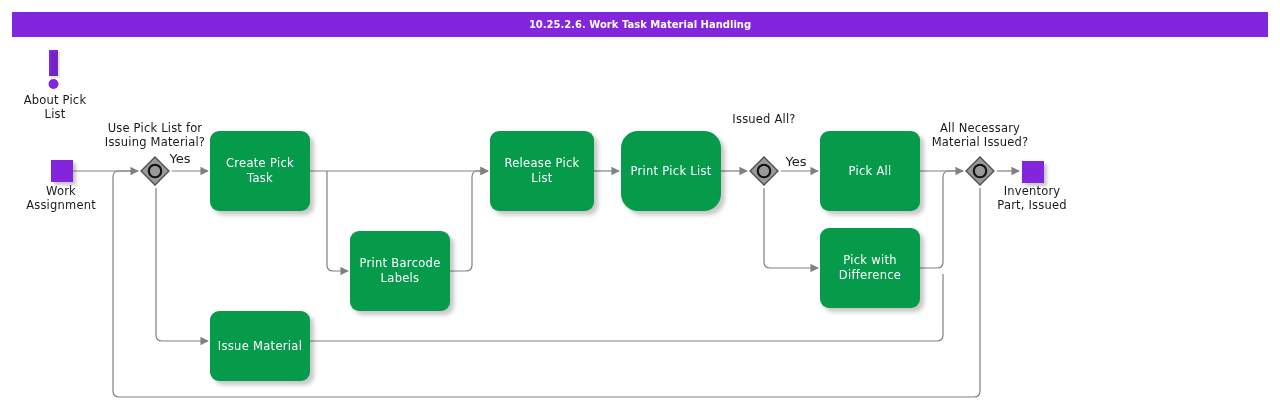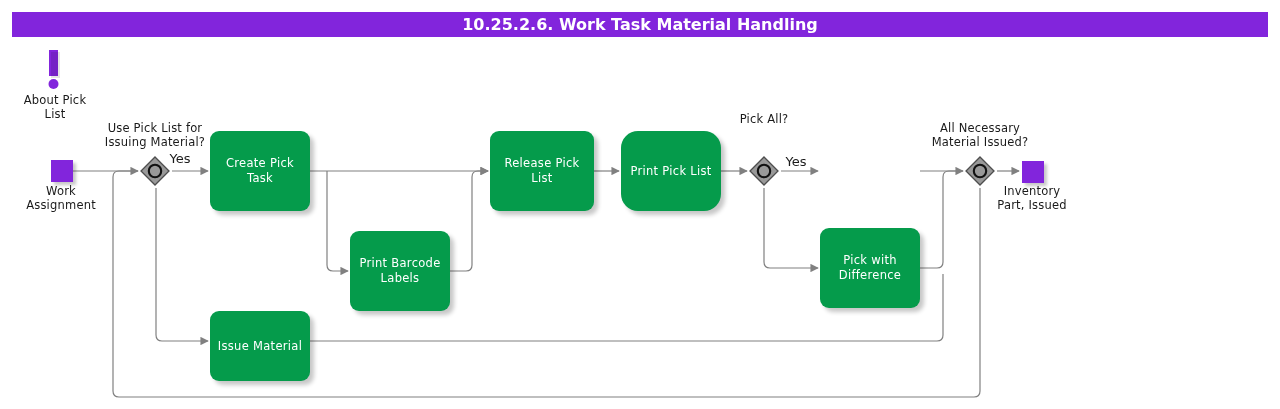--- a/index.html
+++ b/index.html
@@ -21,21 +21,21 @@
   }
   
   #title-bar {
     position: absolute;
     left: 12px;
     top: 12px;
     width: 1256px;
     height: 25px;
     background: #8225dc;
     color: #ffffff;
-    font-size: 16px;
+    font-size: 10px;
     font-weight: bold;
     display: flex;
     align-items: center;
     justify-content: center;
     letter-spacing: 0px;
   }
   
   #edges {
     position: absolute;
     left: 0;
@@ -180,32 +180,35 @@
   </div>
 
   <div class="task" style="left:490px; top:131px; width:104px; height:80px;">
     <span>Release Pick List</span>
   </div>
 
   <div class="task" style="left:621px; top:131px; width:100px; height:80px;border-radius:17px;">
     <span>Print Pick List</span>
   </div>
 
+  <div class="task" style="left:820px; top:131px; width:100px; height:80px;">
+    <span>Pick All</span>
+  </div>
 
   <div class="task" style="left:820px; top:228px; width:100px; height:80px;">
     <span>Pick with<br>Difference</span>
   </div>
 
   <div class="gateway" style="left:749px; top:156px;">
     <svg width="30" height="30" viewBox="0 0 30 30" xmlns="http://www.w3.org/2000/svg">
       <polygon points="15,1 29,15 15,29 1,15" fill="#999999" stroke="#4d4d4d" stroke-width="1.3"></polygon>
       <circle cx="15" cy="15" r="6.2" fill="#999999" stroke="#111111" stroke-width="2.1"></circle>
     </svg>
   </div>
-  <div class="lbl" style="left:714px; top:112px; width:100px;">Pick All?</div>
+  <div class="lbl" style="left:714px; top:112px; width:100px;">Issued All?</div>
   <div class="lbl-small" style="left:782px; top:155px; width:28px;">Yes</div>
 
   <div class="gateway" style="left:965px; top:156px;">
     <svg width="30" height="30" viewBox="0 0 30 30" xmlns="http://www.w3.org/2000/svg">
       <polygon points="15,1 29,15 15,29 1,15" fill="#999999" stroke="#4d4d4d" stroke-width="1.3"></polygon>
       <circle cx="15" cy="15" r="6.2" fill="#999999" stroke="#111111" stroke-width="2.1"></circle>
     </svg>
   </div>
   <div class="lbl" style="left:920px; top:121px; width:120px;">All Necessary<br>Material Issued?</div>
 

